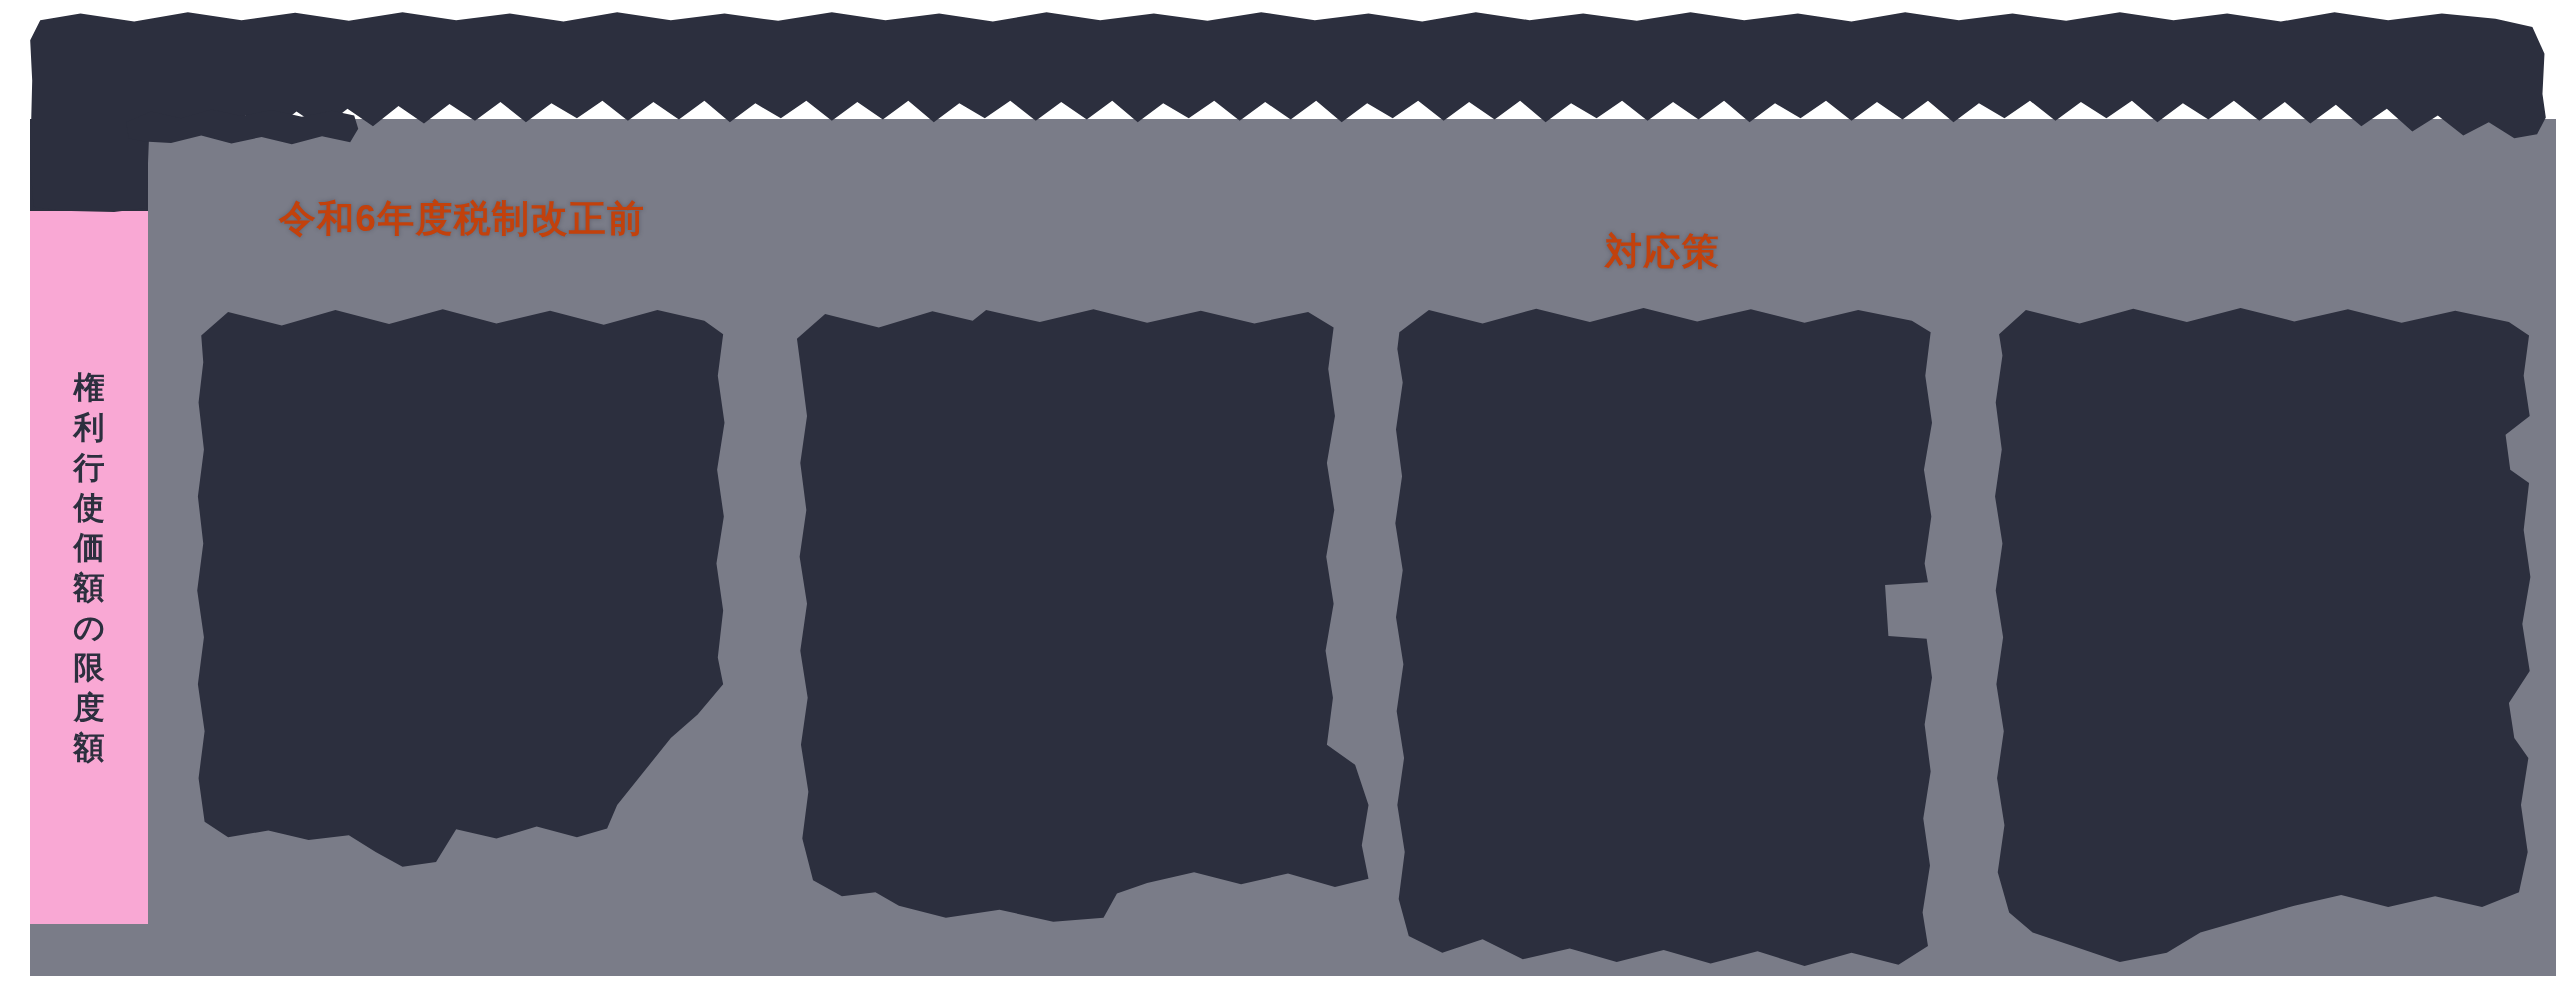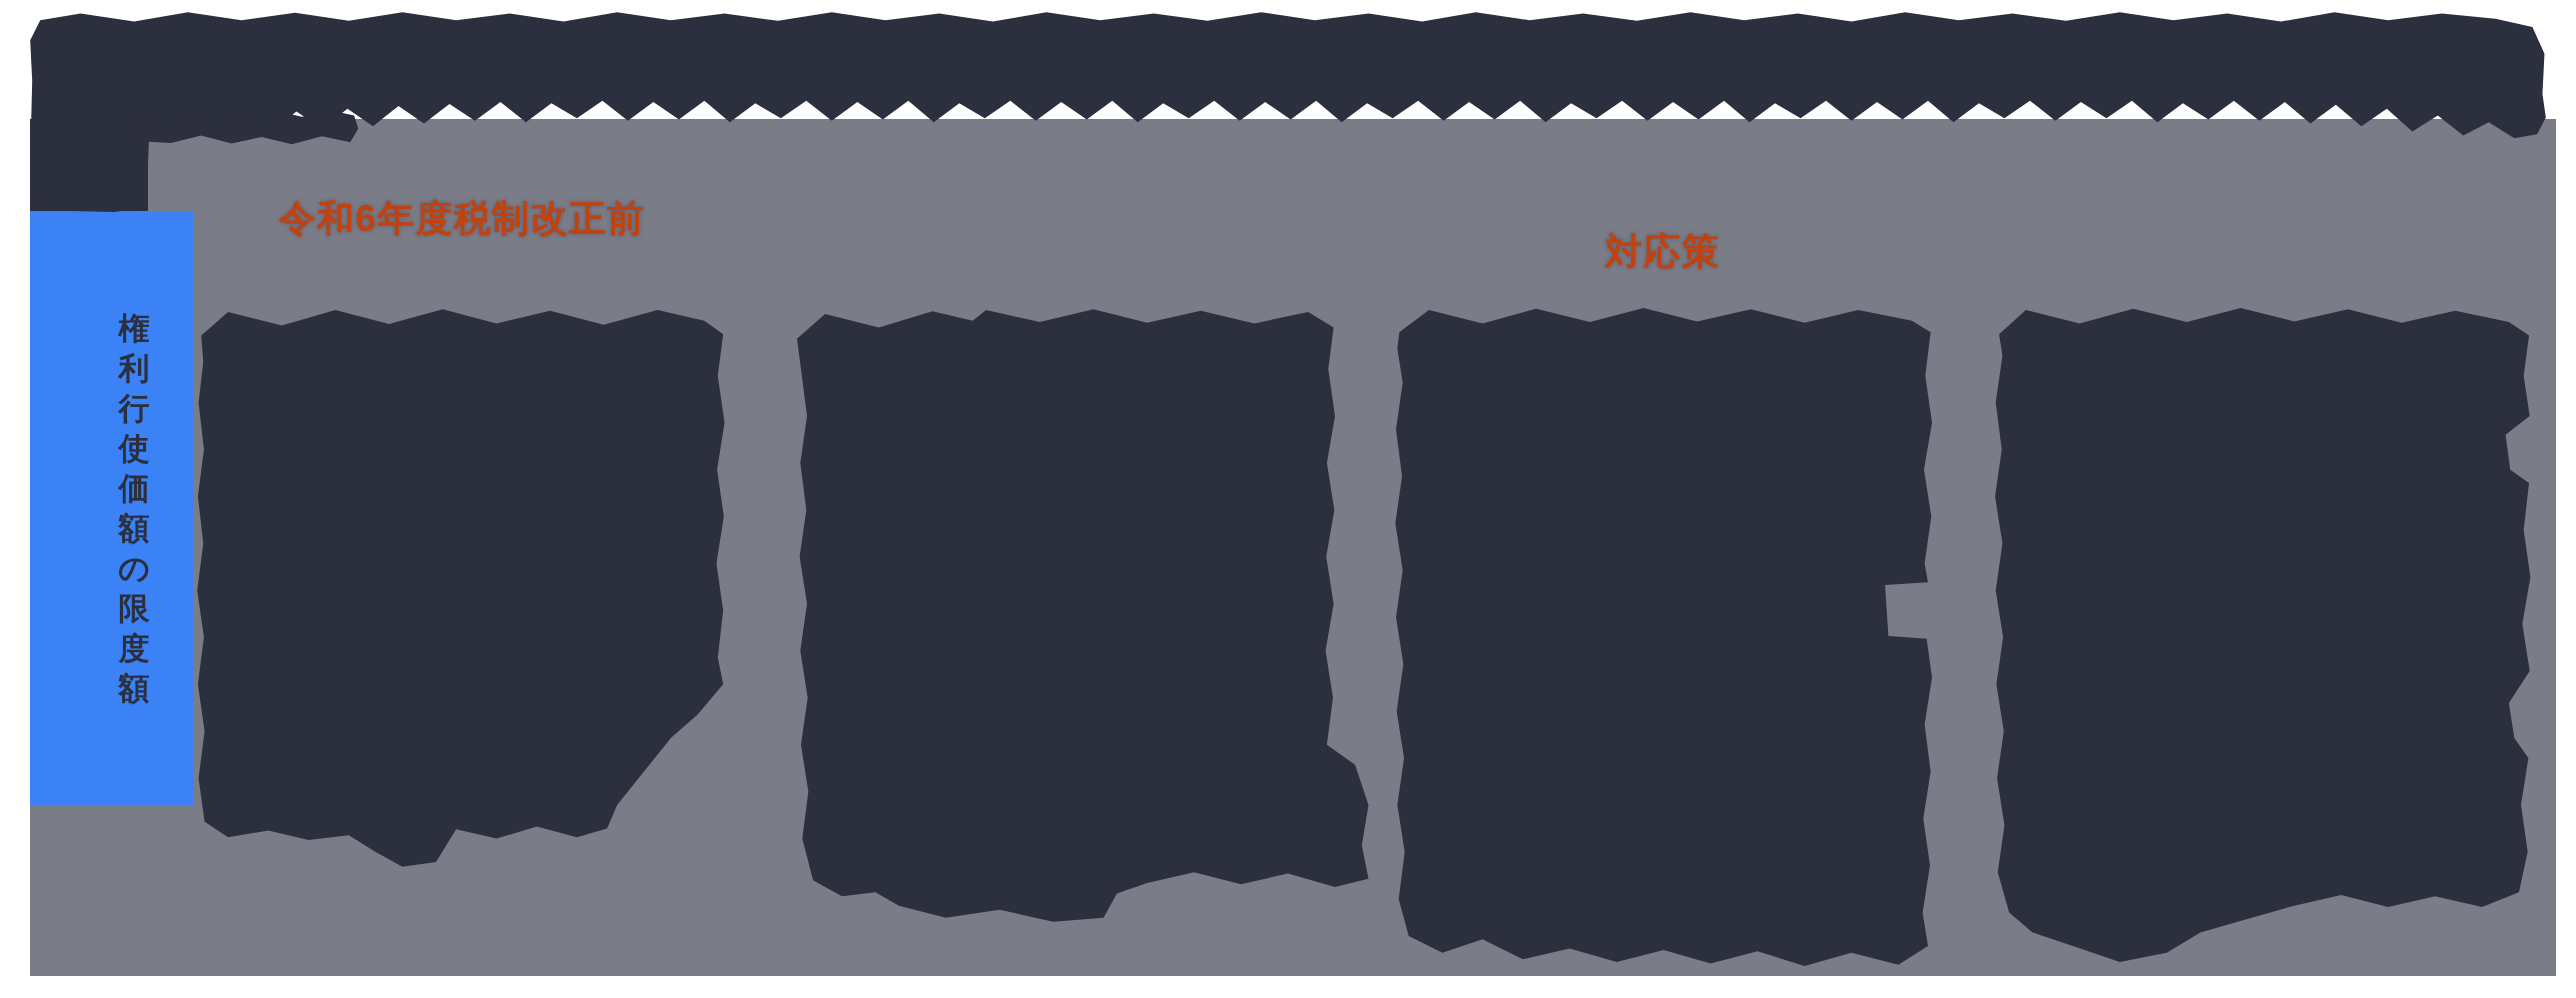--- a/index.html
+++ b/index.html
@@ -18,23 +18,23 @@
   }
   
   .corner-cell{
     position:absolute;
     left:30px;top:119px;width:118px;height:92px;
     background:#2c2f3e;
   }
   
   .stub-cell{
     position:absolute;
-    left:30px;top:211px;width:118px;height:595px;
-    background:#3b82f6;
-    display:flex;align-items:center;justify-content:center;padding-left:45px;
+    left:30px;top:211px;width:118px;height:713px;
+    background:#f9a8d4;
+    display:flex;align-items:center;justify-content:center;
   }
   .stub-label{
     width:35px;
     font-size:31px;line-height:40px;
     font-weight:bold;color:#2c2f3e;
     word-break:break-all;text-align:center;
     letter-spacing:0;
   }
   
   .col-header{

